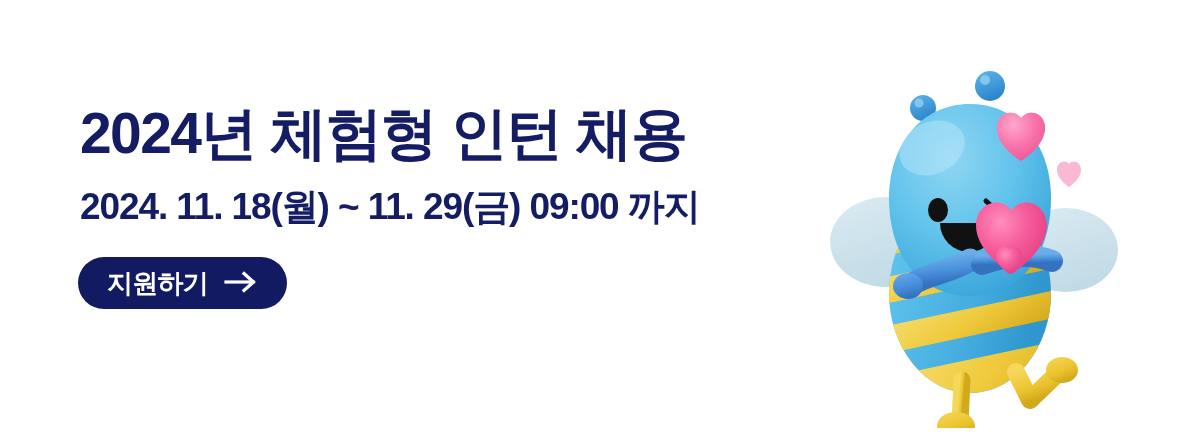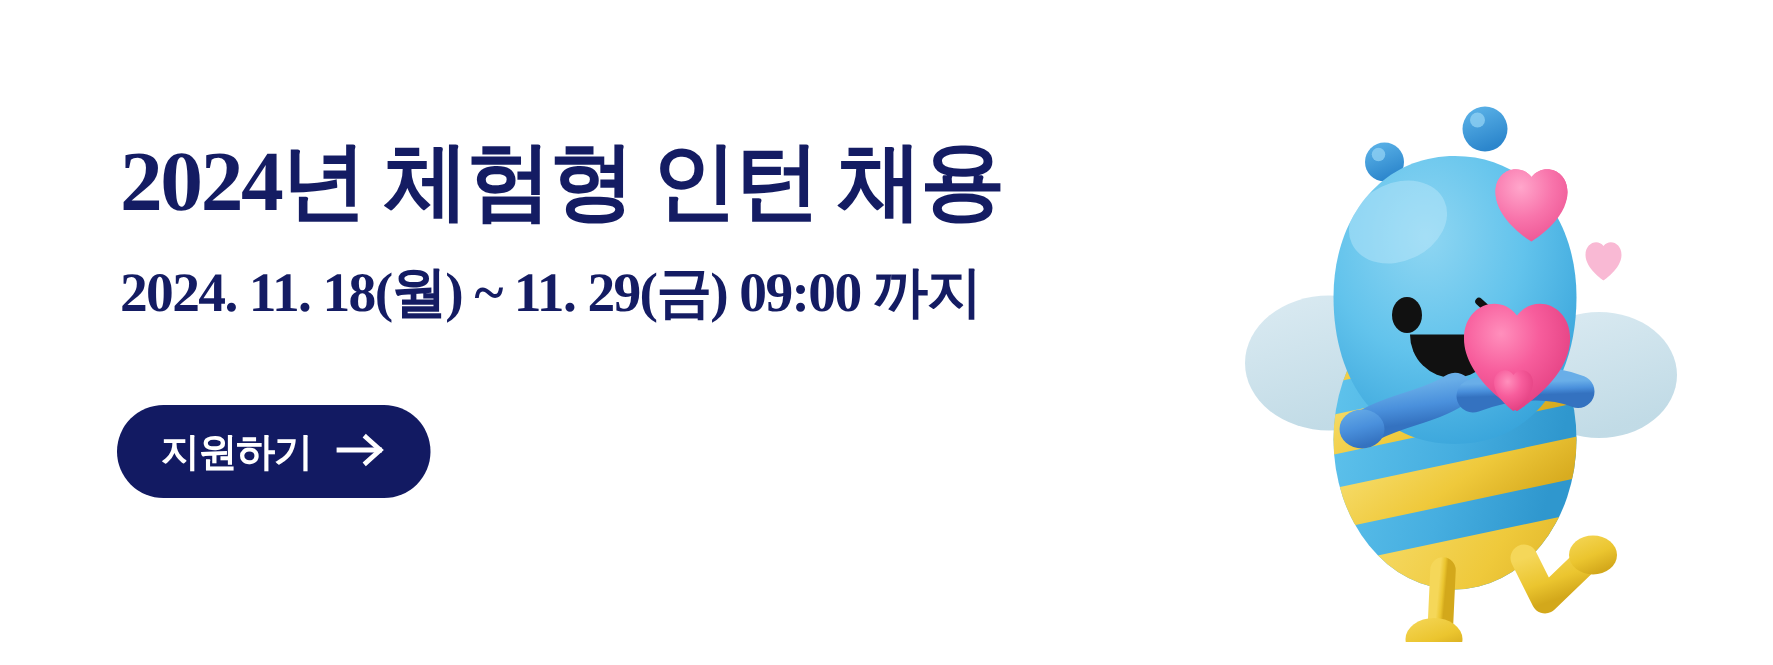--- a/index.html
+++ b/index.html
@@ -21,23 +21,22 @@
     width: 1182px;
     height: 443px;
     background: #ffffff;
     overflow: hidden;
   }
 
   
   .content {
     position: absolute;
     left: 80px;
-    top: 92px;
+    top: 103px;
     width: 720px;
-    font-family: Liberation Serif, serif;
   }
 
   .headline {
     font-size: 57px;
     line-height: 1.06;
     font-weight: 700;
     letter-spacing: -1.6px;
     color: #141C63;
     white-space: nowrap;
   }
@@ -49,23 +48,23 @@
     font-weight: 700;
     letter-spacing: -1.1px;
     color: #141C63;
     white-space: nowrap;
   }
 
   
   .cta {
     position: absolute;
     left: 78px;
-    top: 270px;
+    top: 257px;
     width: 209px;
-    height: 62px;
+    height: 52px;
     border: none;
     border-radius: 31px;
     background: #121A62;
     color: #ffffff;
     display: flex;
     align-items: center;
     justify-content: center;
     gap: 16px;
     cursor: pointer;
     padding: 0 24px;

